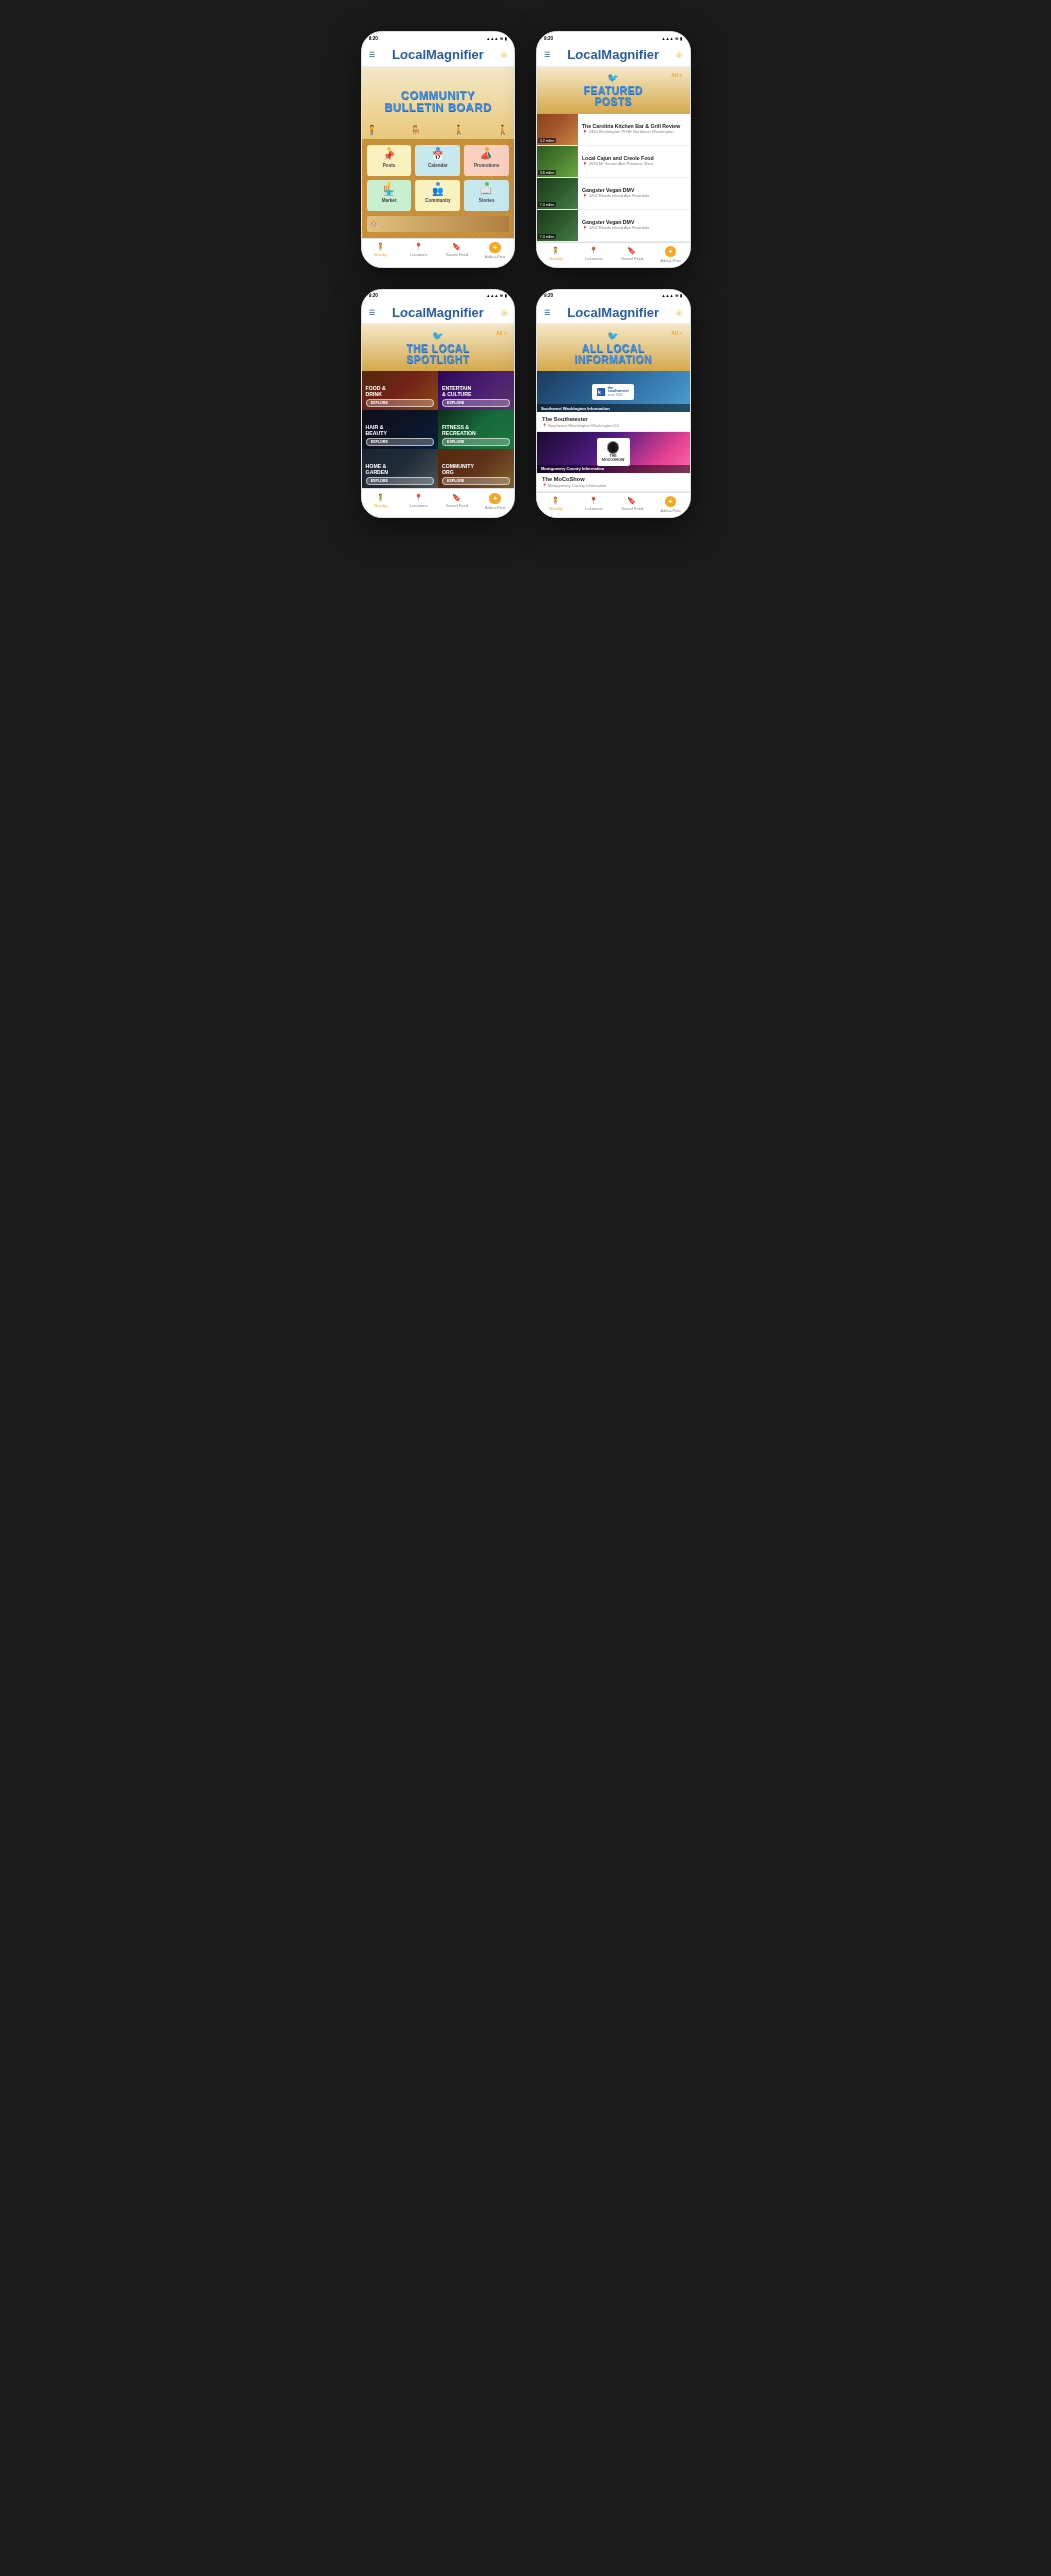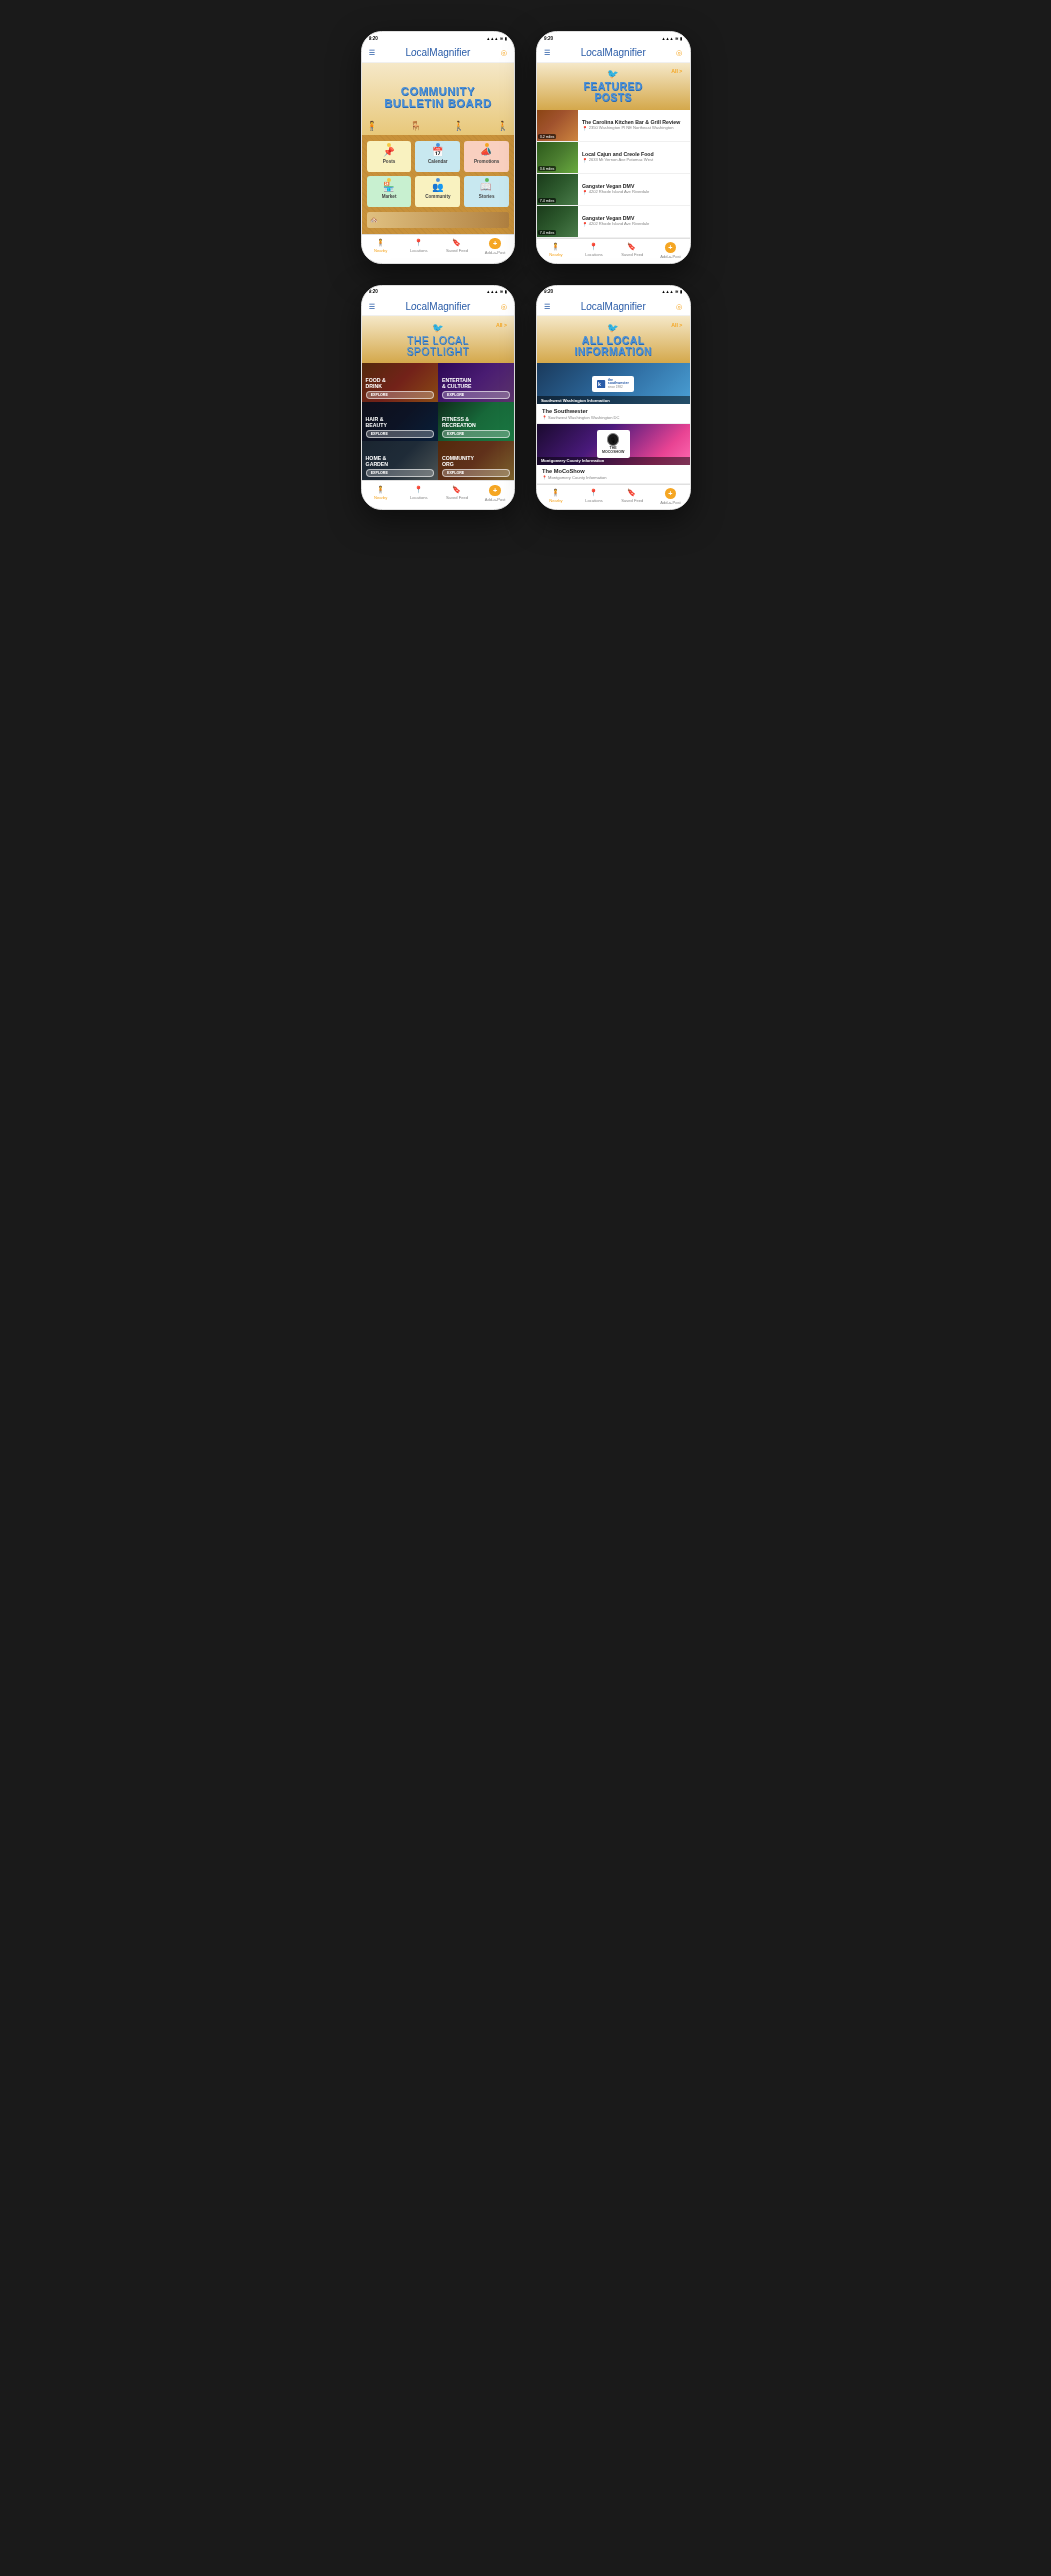--- a/index.html
+++ b/index.html
@@ -49,22 +49,22 @@
     .phone-header {
       background: #fff;
       padding: 3.1px 7.2px;
       display: flex;
       align-items: center;
       justify-content: space-between;
       border-bottom: 0.5px solid #f0f0f0;
     }
     .hamburger-icon { font-size: 7.2px; color: #2a5ca8; }
     .logo-text {
-      font-size: 10px;
-      font-weight: 400;
+      font-size: 13px;
+      font-weight: 700;
     }
     .logo-local { color: #2a5ca8; }
     .logo-dot { color: #2a5ca8; font-style: italic; }
     .target-icon { font-size: 7.2px; color: #f5a623; }
 
     
     .bulletin-screen {
       background: #f9f5ee;
     }
     .corkboard-top {
@@ -260,21 +260,21 @@
     .spotlight-screen { background: #fff; }
     .spotlight-header {
       background: linear-gradient(180deg, #f5e8c8 0%, #d4a84b 100%);
       padding: 5.2px 7.2px 6.2px;
       text-align: center;
       position: relative;
     }
     .spotlight-bird { font-size: 9.3px; margin-bottom: 2.1px; }
     .spotlight-title {
       font-size: 10.3px;
-      font-weight: 400;
+      font-weight: 700;
       color: #4a90d9;
       text-transform: uppercase;
       line-height: 1.1;
       letter-spacing: 0.5px;
       text-shadow: 0.5px 0.5px 0 #2a6ab0;
     }
     .category-grid {
       display: grid;
       grid-template-columns: 1fr 1fr;
       gap: 0;

